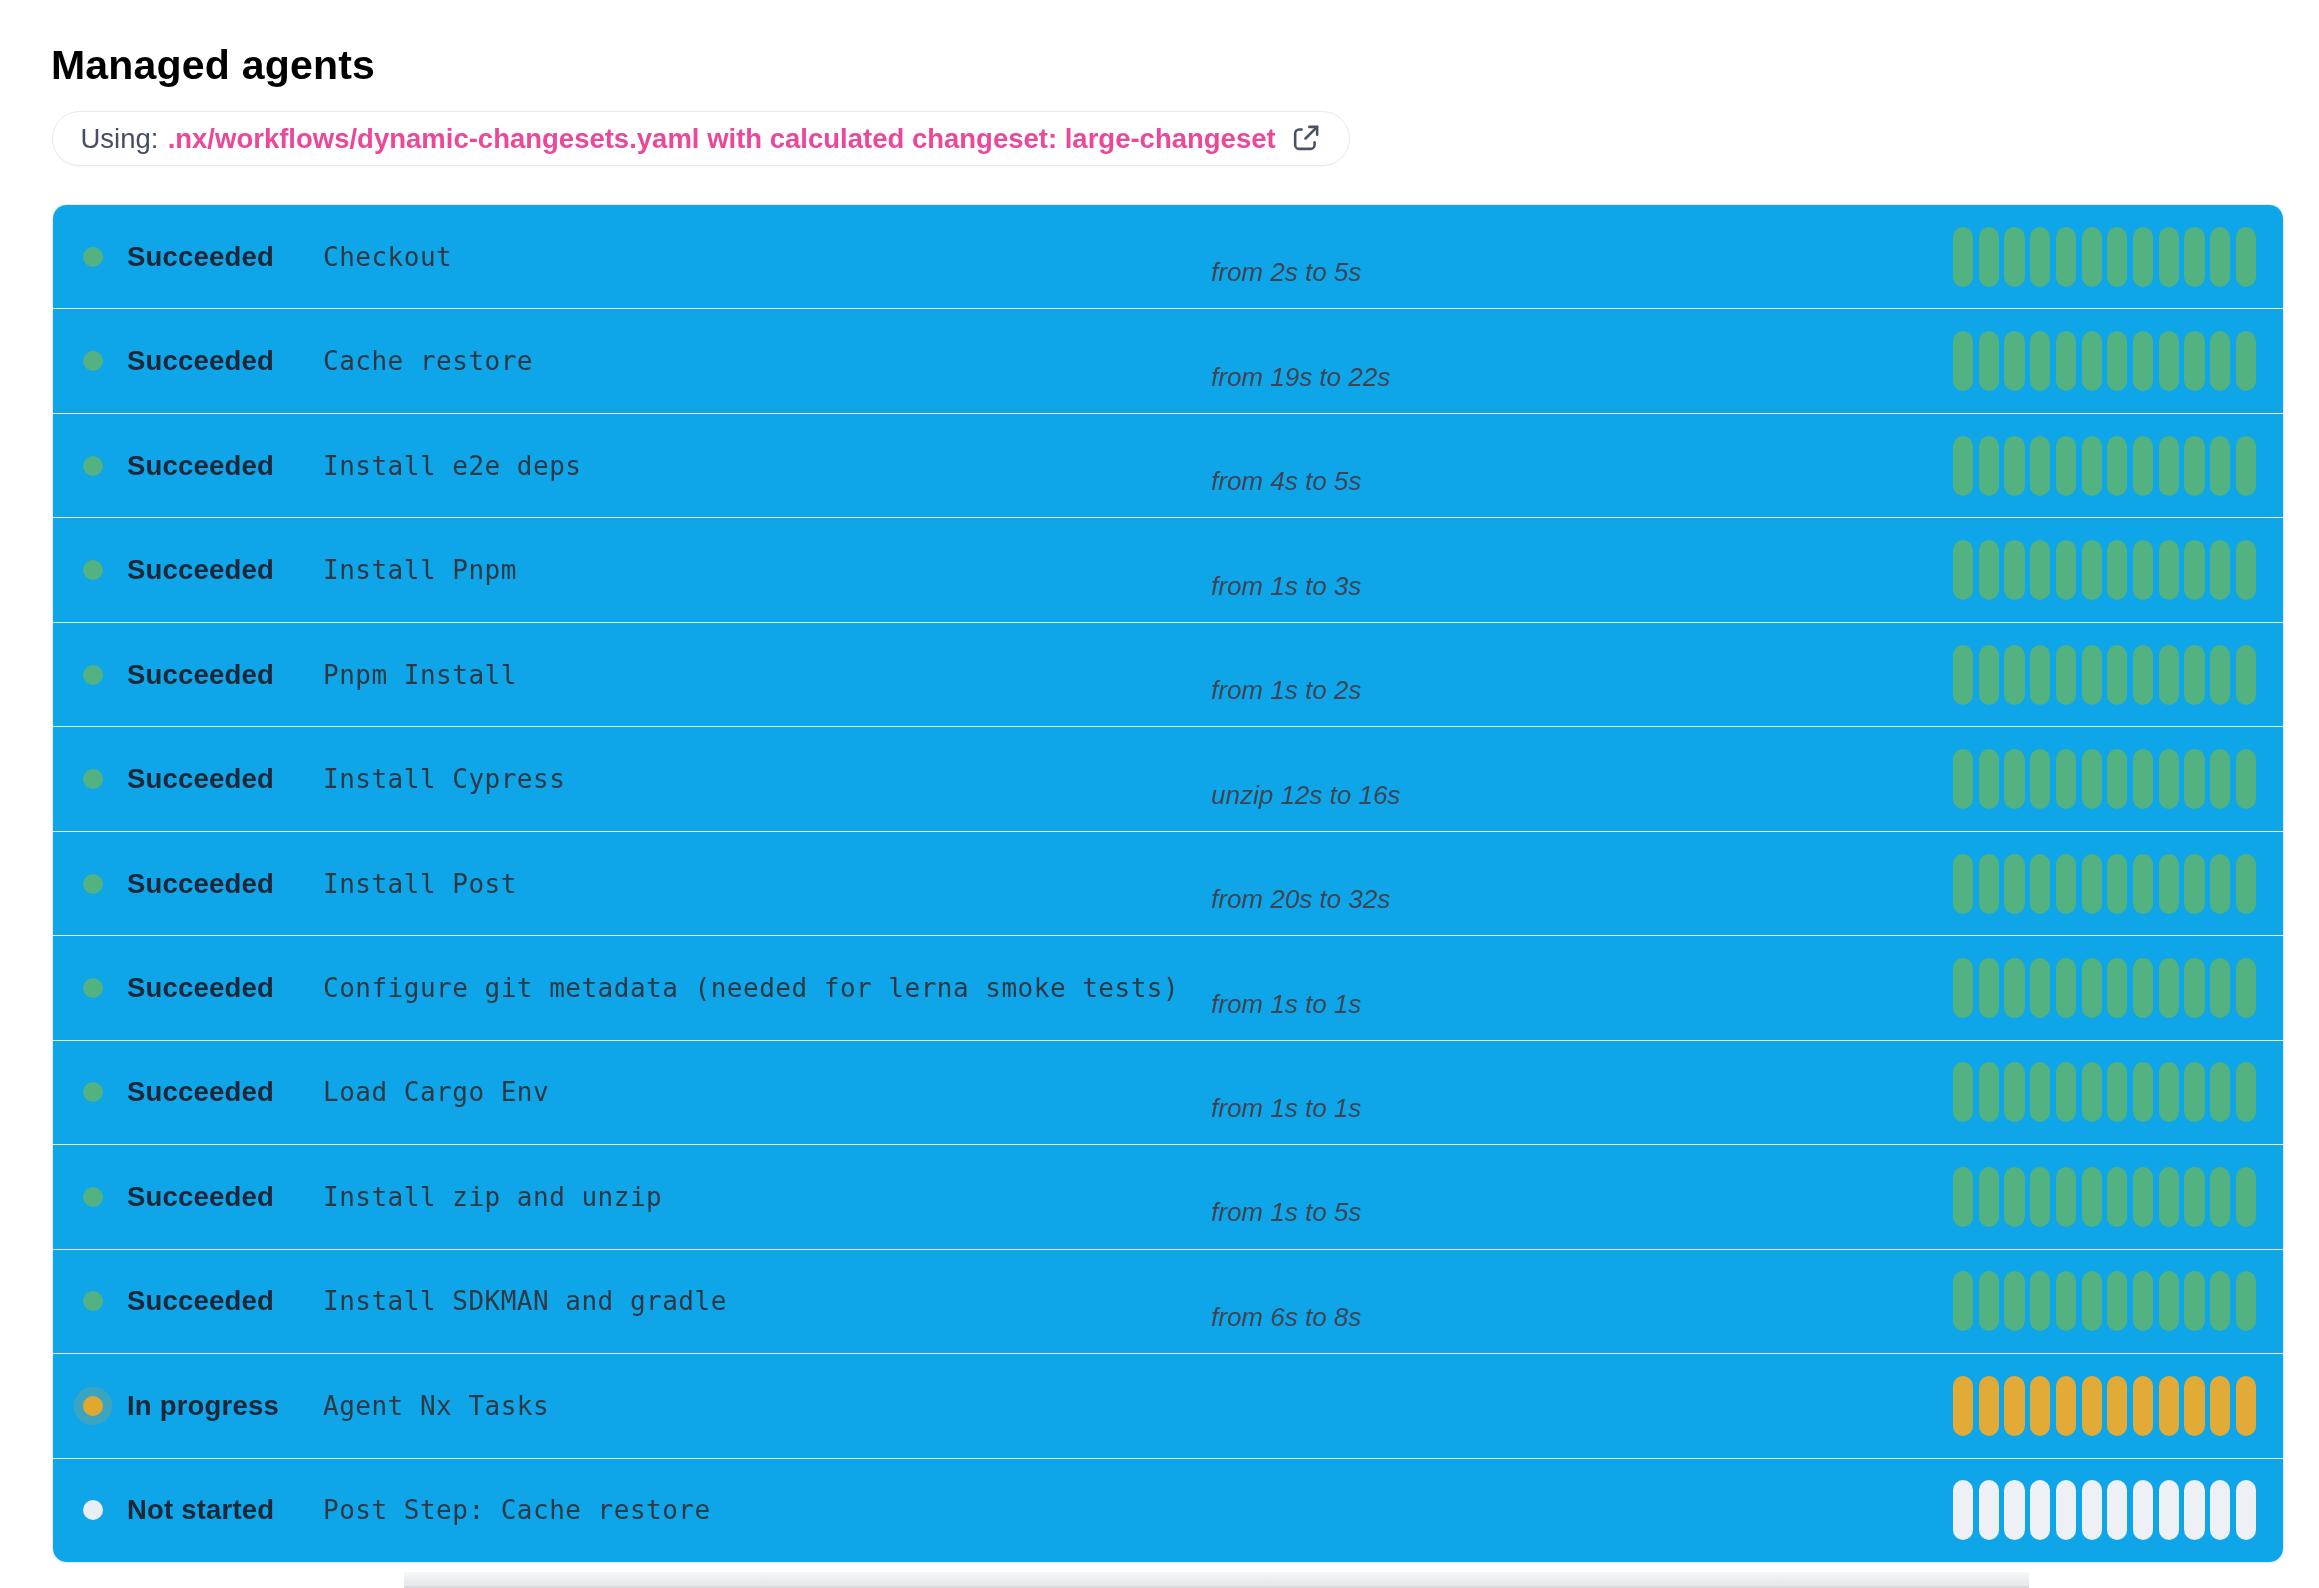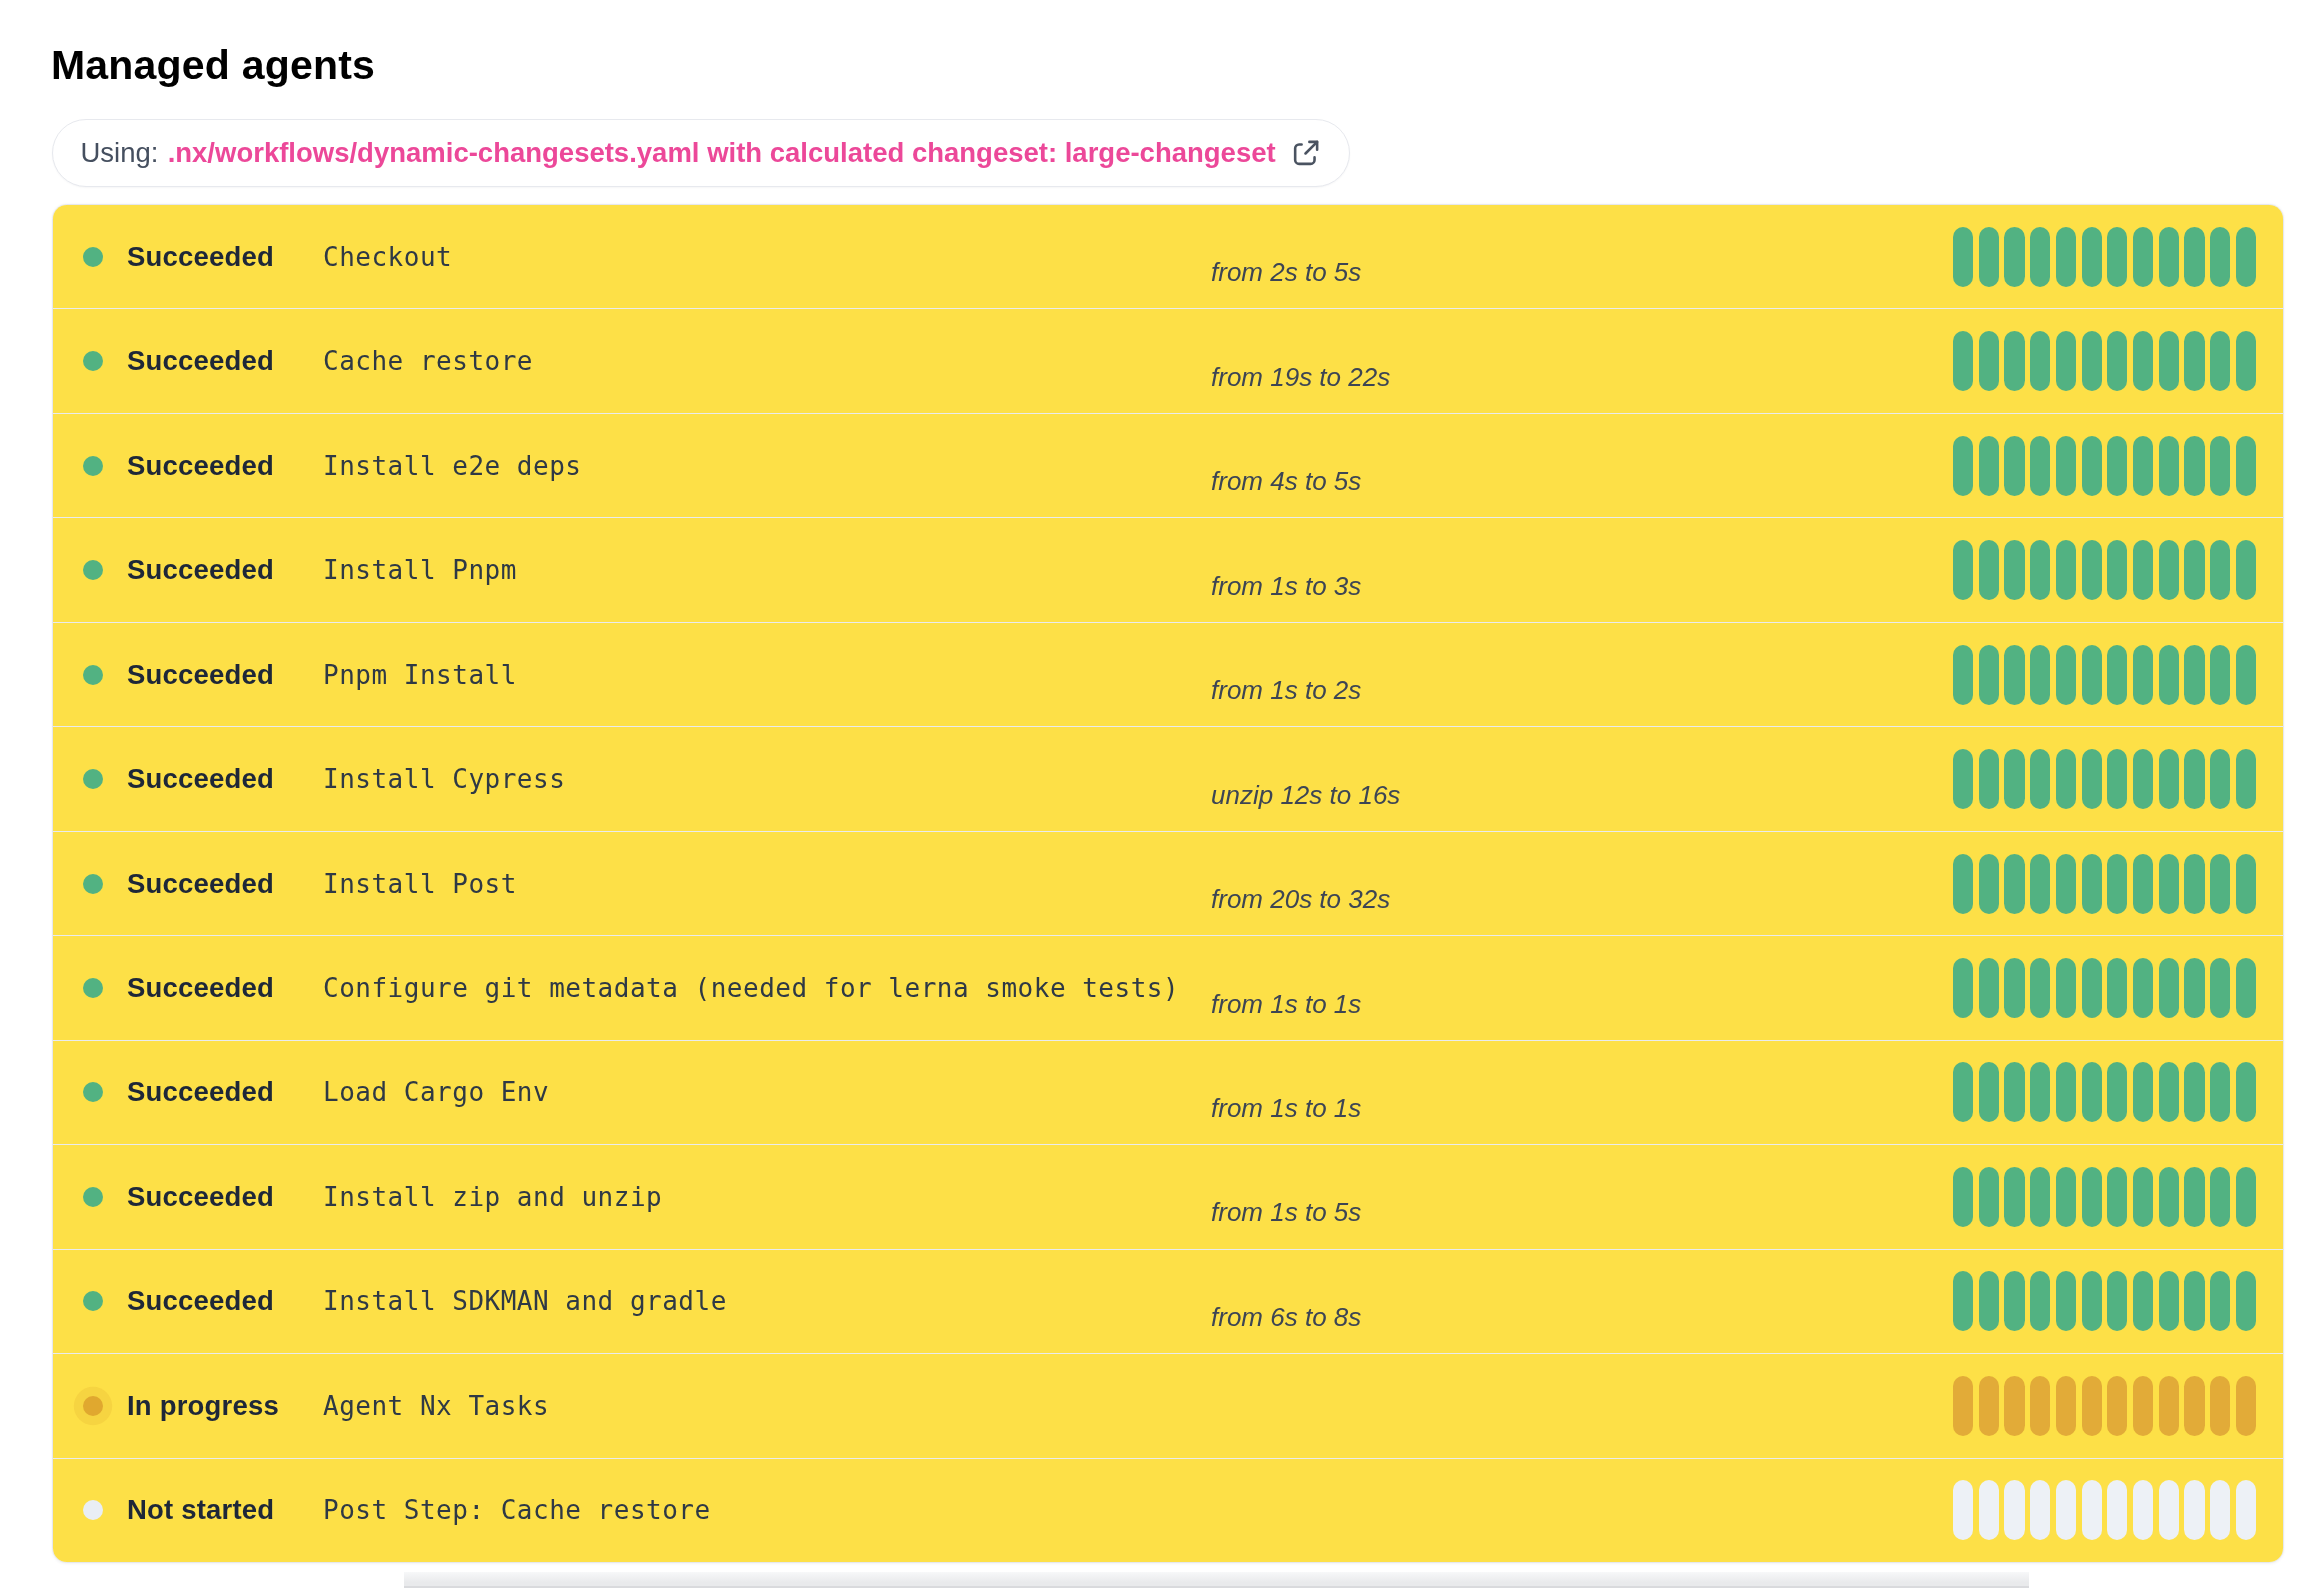--- a/index.html
+++ b/index.html
@@ -5,46 +5,45 @@
   * { margin: 0; padding: 0; box-sizing: border-box; }
   html, body { width: 2320px; height: 1589px; background: #ffffff; overflow: hidden; }
   body { font-family: "Liberation Sans", "DejaVu Sans", sans-serif; color: #1e2738; position: relative; }
 
   .page-title {
     position: absolute; left: 51px; top: 42px;
     font-size: 41px; font-weight: 700; color: #000000; letter-spacing: 0.2px;
   }
 
   .banner {
-    position: absolute; left: 52px; top: 111px; height: 68px;
+    position: absolute; left: 52px; top: 111px; height: 55px;
     display: inline-flex; align-items: center; gap: 14.7px;
     padding: 0 27.5px; background: #ffffff;
     border: 1.8px solid #e7e9ee; border-radius: 34px;
     box-shadow: 0 0.9px 1.8px rgba(16,24,40,0.04);
     white-space: nowrap;
-    margin-top: 8px;
   }
   .banner .prefix { font-size: 27.5px; color: #454f5f; font-weight: 400; }
   .banner .path { font-size: 27.5px; color: #ec4899; font-weight: 700; margin-left: -5.5px; }
   .banner svg { display: block; }
 
   .card {
     position: absolute; left: 52px; top: 204px; width: 2232px; height: 1359px;
     background: #ffffff; border: 0.9px solid #e6e8ec; border-radius: 14.7px;
     box-shadow: 0 0.9px 2.8px rgba(16,24,40,0.05);
     display: flex; flex-direction: column; overflow: hidden;
   }
 
   .row {
     flex: 1; display: grid;
     grid-template-columns: 240px 888px 742px 303px;
     align-items: center;
     padding-left: 30px; padding-right: 28.5px;
     border-bottom: 0.9px solid #e9ebee;
-    background: #fde047;
+    background: #0ea5e9;
   }
   .row:last-child { border-bottom: none; }
 
   .status-cell { display: flex; align-items: center; gap: 24px; }
   .dot { width: 20px; height: 20px; border-radius: 50%; flex: 0 0 auto; }
   .dot.succeeded   { background: var(--c-succeeded); }
   .dot.in-progress { background: var(--c-in-progress-dot); box-shadow: 0 0 0 9.2px var(--c-in-progress-halo); }
   .dot.not-started { background: var(--c-not-started-dot); }
   .status-label { font-size: 27.5px; font-weight: 600; color: #1e2738; letter-spacing: 0.2px; }
 

